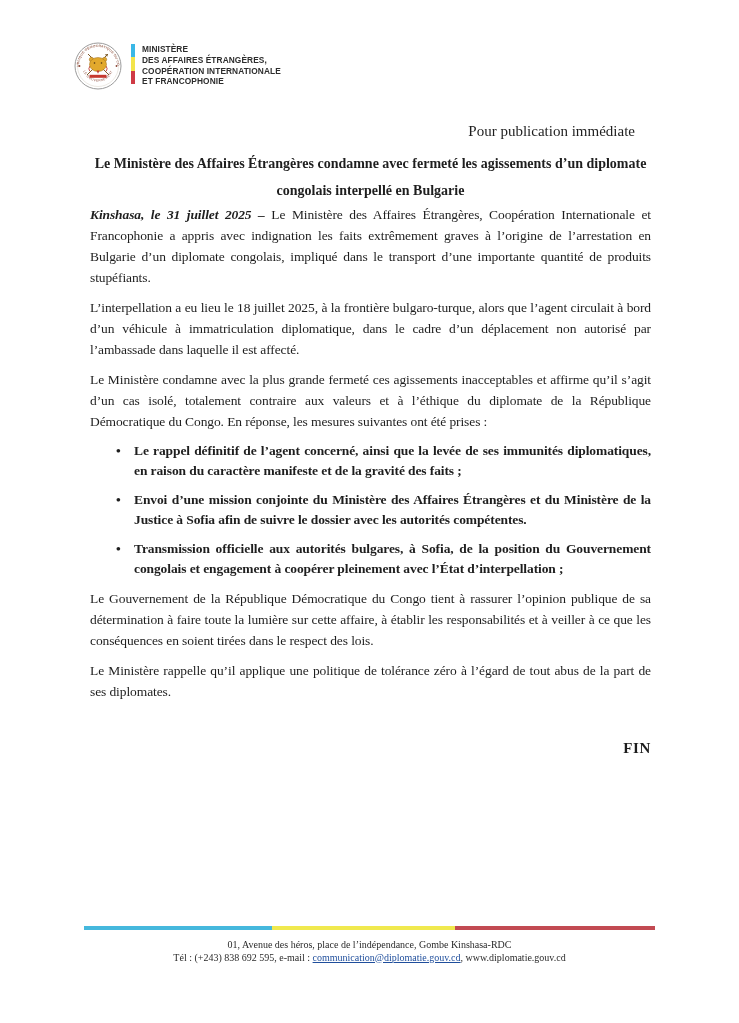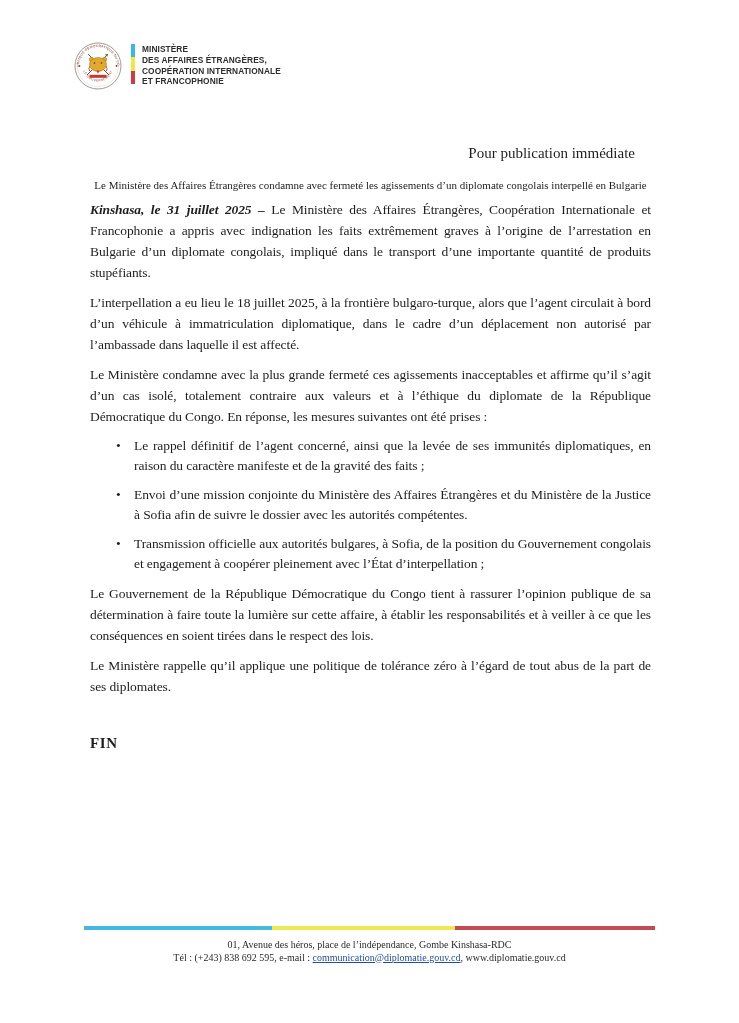--- a/index.html
+++ b/index.html
@@ -39,74 +39,75 @@
     letter-spacing: 0.1px;
     color: #2d2d2d;
     transform: scaleX(0.85);
     transform-origin: left top;
     white-space: nowrap;
   }
 
   
   .content {
     position: absolute;
-    top: 143px;
+    top: 121px;
     left: 90px;
     width: 561px;
   }
   .release-note {
     text-align: right;
     padding-right: 16px;
     font-size: 15px;
     line-height: 20px;
   }
   .title {
     text-align: center;
     font-weight: bold;
     font-size: 18px;
     letter-spacing: 0.8px;
     line-height: 23px;
     margin-top: 12px;
   }
   .subtitle {
     text-align: center;
-    font-weight: normal;
-    font-size: 11px;
+    font-weight: bold;
+    font-size: 14px;
     line-height: 27px;
     margin-top: 9px;
   }
   p.body-par {
     text-align: justify;
     font-size: 13.5px;
     line-height: 21px;
     letter-spacing: -0.1px;
     margin: 0 0 9px 0;
   }
   p.body-par .lead { font-weight: bold; font-style: italic; }
   ul.measures {
     list-style: none;
     margin: 0 0 9px 0;
     padding: 0 0 0 26px;
+    font-weight: bold;
   }
   ul.measures li {
     position: relative;
     padding-left: 18px;
     text-align: justify;
     font-size: 13.5px;
     line-height: 20px;
     letter-spacing: -0.1px;
     margin-bottom: 9px;
   }
   ul.measures li::before {
     content: "\2022";
     position: absolute;
     left: 0; top: 0;
   }
   .fin {
-    text-align: left;
+    text-align: right;
     font-weight: bold;
     font-size: 15px;
     letter-spacing: 0.6px;
     margin-top: 38px;
   }
 
   
   .footer {
     position: absolute;
     left: 84px;

